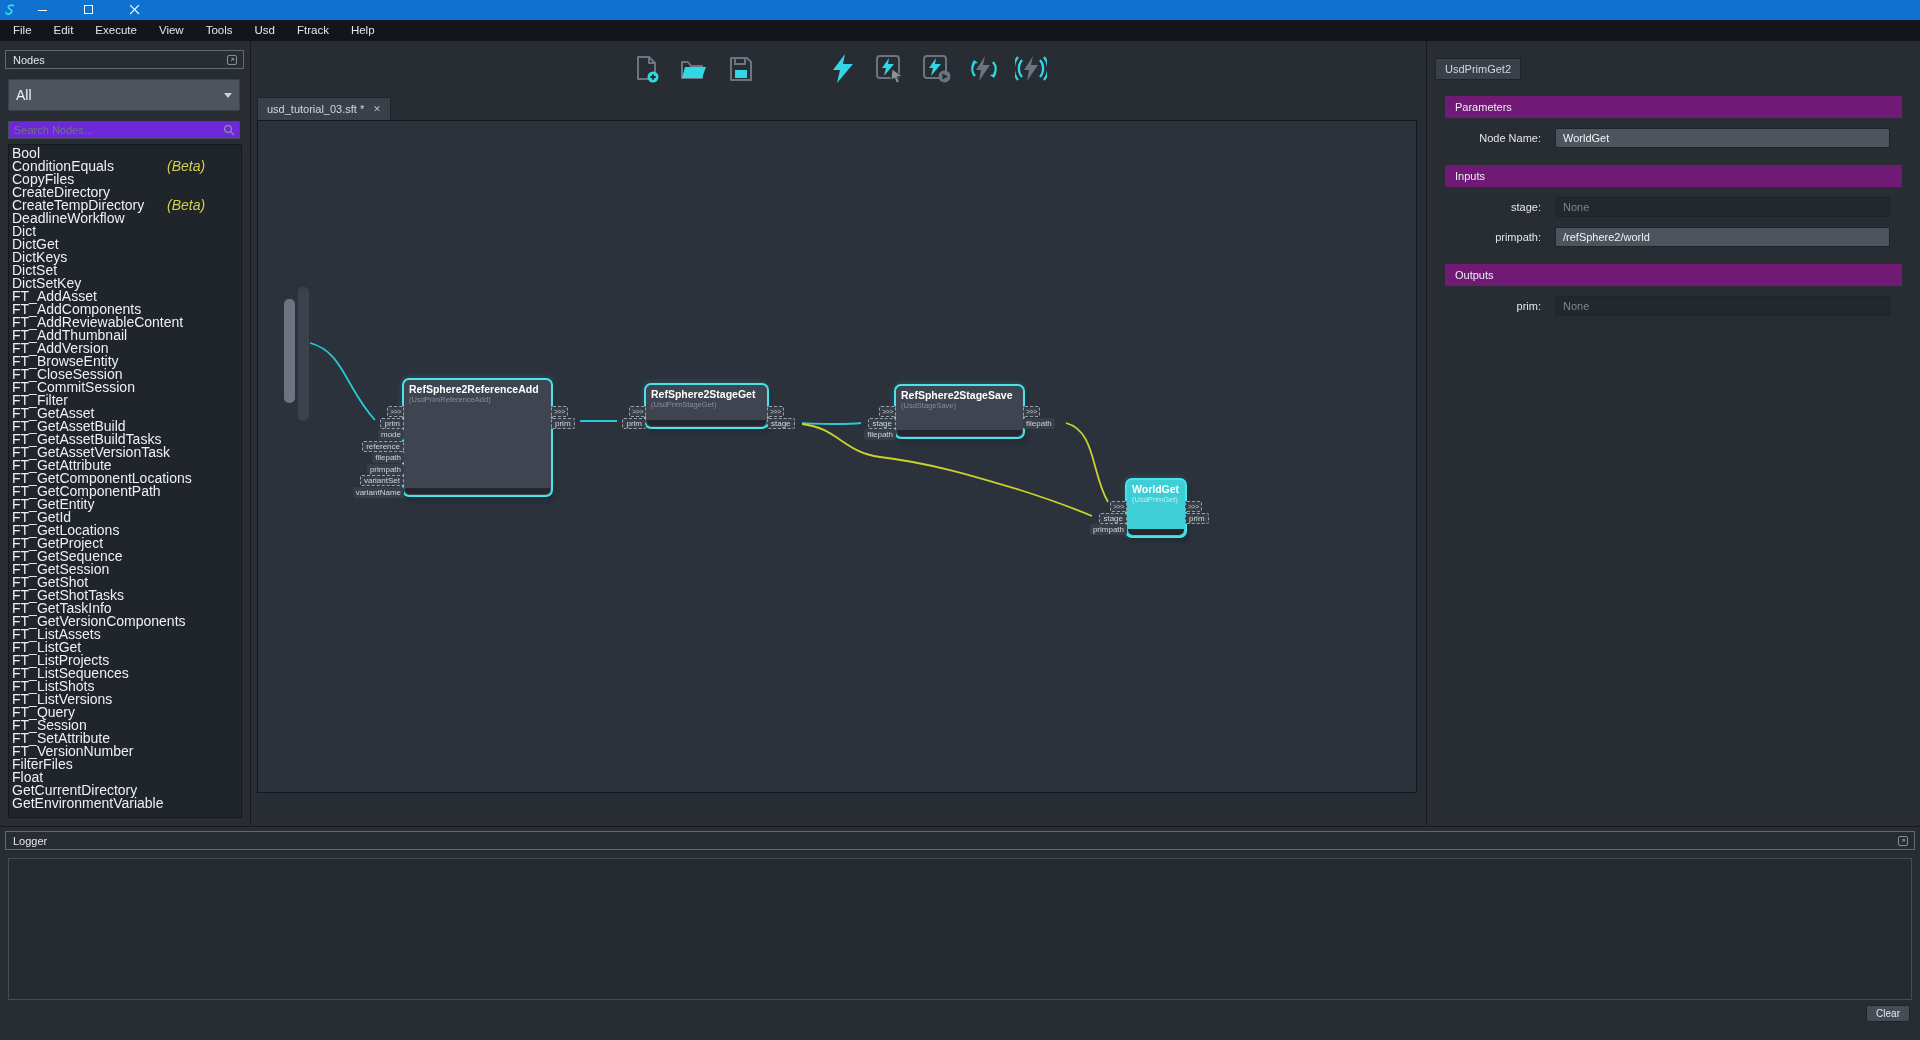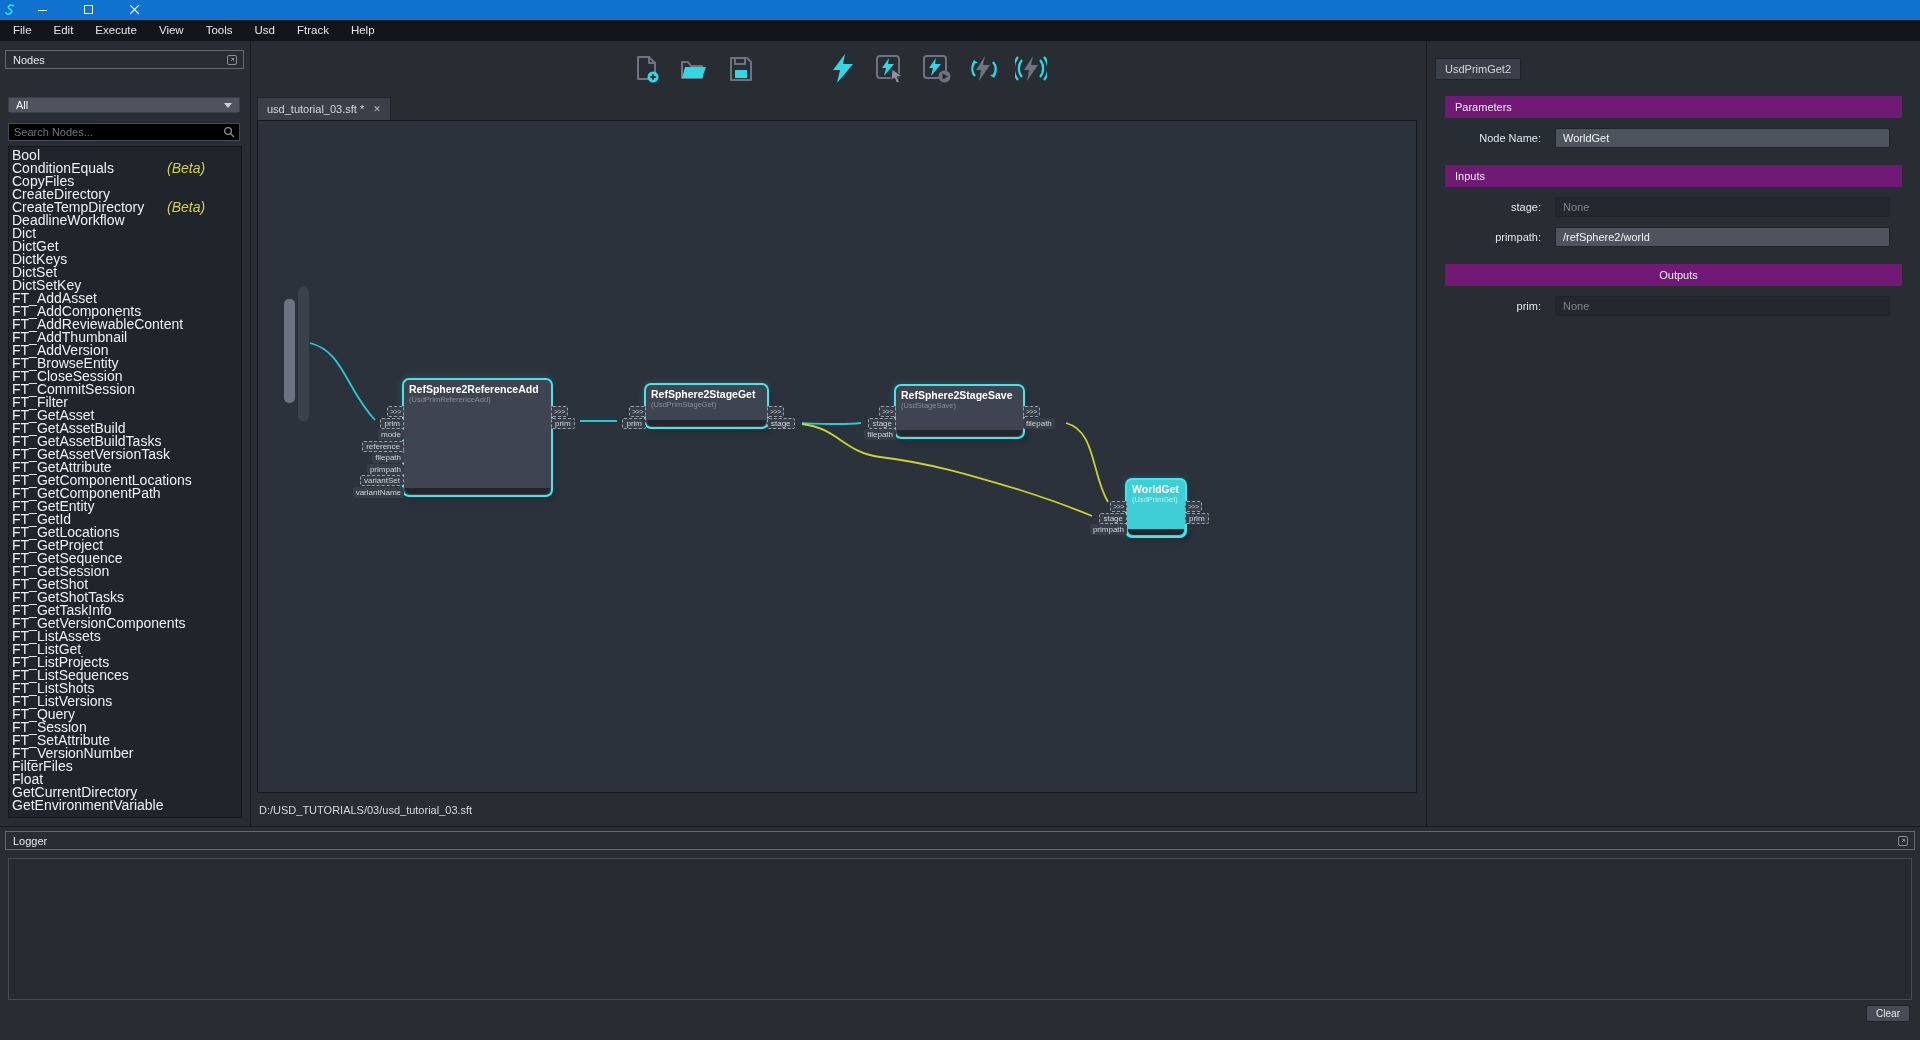--- a/index.html
+++ b/index.html
@@ -25,26 +25,26 @@
   .rightpanel { width:493px; background:#282d34; position:relative; }
 
   
   .panelhead { border:1px solid #62696f; height:19px; display:flex; align-items:center;
     padding:0 5px 0 7px; font-size:11px; color:#e6e8eb; }
   .panelhead .spacer { flex:1; }
   .popicon { width:12px; height:12px; opacity:.85; }
 
   
   .leftpanel .panelhead { margin:9px 6px 0 5px; }
-  .filterbox { margin:28px 10px 0 8px; height:16px; background:#4d545e; border:1px solid #3b4149;
-    border-radius:2px; display:flex; align-items:center; font-size:11px; color:#f1f3f5; padding-left:7px; }
+  .filterbox { margin:10px 10px 0 8px; height:32px; background:#4d545e; border:1px solid #3b4149;
+    border-radius:2px; display:flex; align-items:center; font-size:14px; color:#f1f3f5; padding-left:7px; }
   .filterbox .spacer { flex:1; }
   .filterbox .arrowzone { width:22px; align-self:stretch; display:flex; align-items:center; justify-content:center; }
   .caret-down { width:0; height:0; border-left:4px solid transparent; border-right:4px solid transparent; border-top:5px solid #ccd2d9; }
-  .searchbox { margin:10px 10px 0 8px; height:18px; background:#000000; border:1px solid #454c55;
+  .searchbox { margin:10px 10px 0 8px; height:18px; background:#6d28d9; border:1px solid #454c55;
     display:flex; align-items:center; }
   .searchbox input { flex:1; background:transparent; border:none; outline:none; color:#c7ccd3;
     font-size:11px; padding-left:5px; font-family:inherit; }
   .searchbox input::placeholder { color:#6e767f; }
   .searchicon { width:16px; display:flex; justify-content:center; margin-right:2px; }
   .nodelist { margin:5px 8px 8px 8px; flex:1; background:#20252b; border:1px solid #151competing81c;
     border:1px solid #15181c; overflow:hidden; padding:2px 0 0 3px; position:relative; }
   .nlrow { height:13px; font-size:14px; line-height:13px; color:#eef0f2; white-space:nowrap; position:relative; }
   .nlrow .beta { position:absolute; left:155px; color:#d3d149; font-style:italic; }
 
@@ -345,23 +345,20 @@
             <div class="nfooter"></div>
             <div class="chip exec" style="top: 21px; right: 58px;">&gt;&gt;&gt;</div>
             <div class="chip boxed" style="top: 32.5px; right: 58px;">stage</div>
             <div class="chip" style="top: 44px; right: 58px;">primpath</div>
             <div class="chip exec" style="top: 21px; left: 58px;">&gt;&gt;&gt;</div>
             <div class="chip boxed" style="top: 32.5px; left: 58px;">prim</div>
           </div>
         </div>
     </div>
 
-    <div class="statusbar">
-      <span>D:/USD_TUTORIALS/03/usd_tutorial_03.sft</span>
-    </div>
   </div>
 
   <div class="vsplit"></div>
 
   <div class="rightpanel">
     <div class="insp-tab">UsdPrimGet2</div>
 
     <div class="sectbar">
       <span>Parameters</span>
     </div>
@@ -375,21 +372,21 @@
     </div>
     <div class="fieldrow" style="margin-left:18px;">
       <span class="flabel">stage:</span>
       <input class="readonly" readonly="" value="None" style="">
     </div>
     <div class="fieldrow" style="margin-left:18px;">
       <span class="flabel">primpath:</span>
       <input class="editable" value="/refSphere2/world" style="">
     </div>
 
-    <div class="sectbar" style="margin-top:17px;justify-content:center;">
+    <div class="sectbar" style="margin-top:17px;">
       <span>Outputs</span>
     </div>
     <div class="fieldrow" style="margin-left:18px;">
       <span class="flabel">prim:</span>
       <input class="readonly" readonly="" value="None" style="">
     </div>
   </div>
 </div>
 
 <div class="hsplit"></div>

